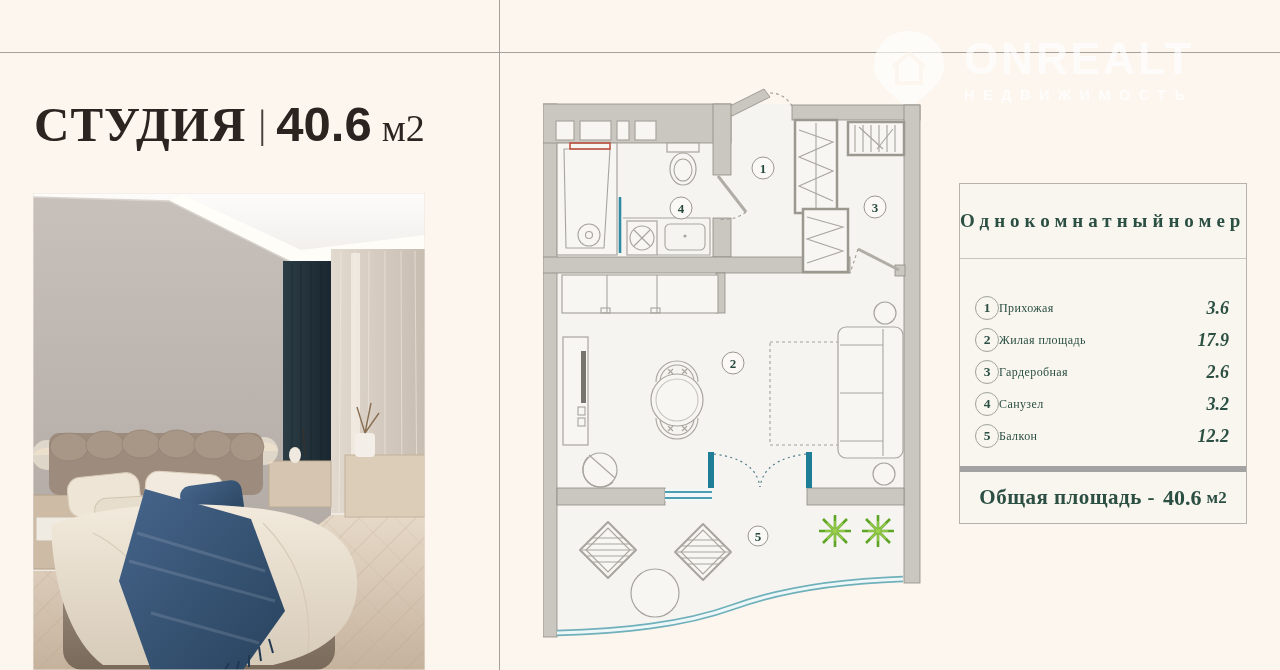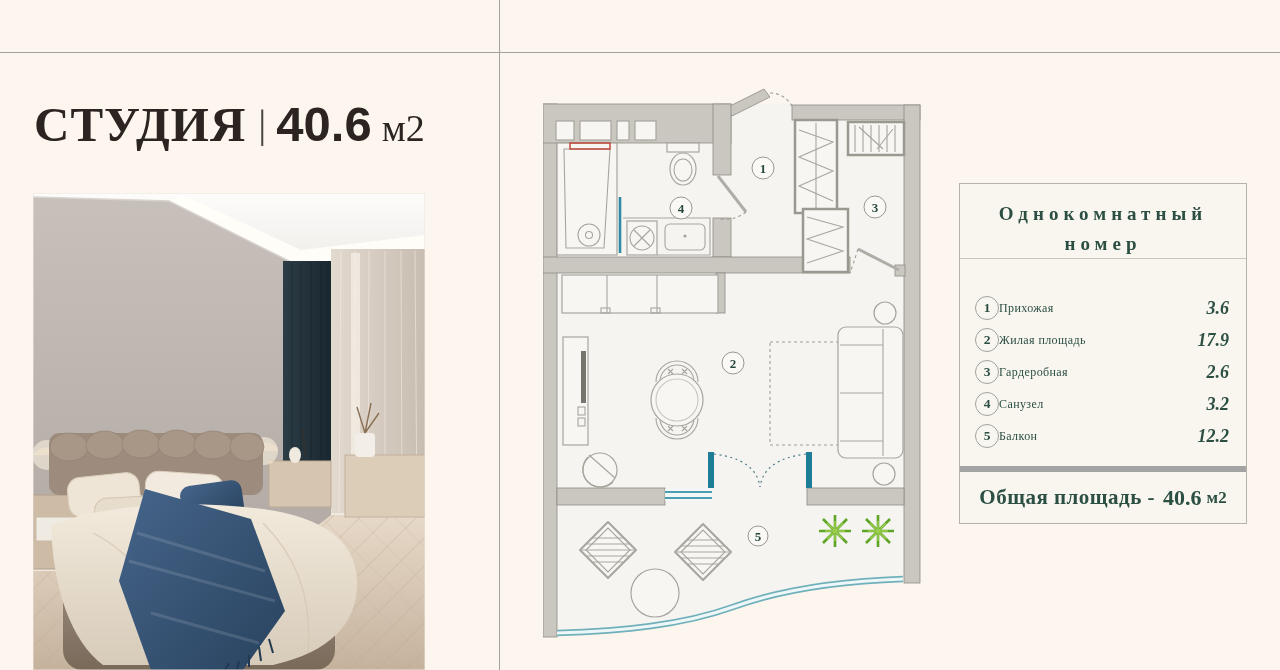--- a/index.html
+++ b/index.html
@@ -24,22 +24,22 @@
   .wm .tag{font-family:"Liberation Sans","DejaVu Sans",sans-serif;font-size:14.5px;font-weight:bold;
            color:#ffffff;opacity:.9;letter-spacing:8.5px;margin-top:6px;}
 
   
   .photo{position:absolute;left:33px;top:193px;width:392px;height:477px;z-index:2;}
   .plan{position:absolute;left:543px;top:85px;width:400px;height:560px;z-index:2;}
 
   
   .panel{position:absolute;left:959px;top:183px;width:288px;height:341px;z-index:2;
          background:#f9f6f0;border:1px solid #b7b3ab;box-sizing:border-box;color:#2c4f43;}
-  .panel .head{height:74px;border-bottom:1px solid #c9c5bd;display:flex;flex-direction:column;
-               align-items:center;justify-content:flex-end;text-align:center;}
+  .panel .head{height:74px;border-bottom:1px solid #c9c5bd;display:flex;flex-direction:row;
+               align-items:center;justify-content:flex-start;text-align:center;}
   .panel .head .t{font-size:19px;font-weight:bold;letter-spacing:5px;line-height:1.55;}
   .panel .list{padding:33px 17px 0 15px;}
   .panel .row{display:flex;align-items:center;height:32px;}
   .panel .badge{width:22px;height:22px;border:1px solid #a0a39b;border-radius:50%;flex:0 0 auto;
                 display:flex;align-items:center;justify-content:center;background:#f9f6f0;
                 font-size:13.5px;font-weight:bold;color:#2c4f43;}
   .panel .lbl{font-size:12px;letter-spacing:.4px;}
   .panel .val{margin-left:auto;font-size:18px;font-weight:bold;font-style:italic;}
   .panel .total{position:absolute;left:0;right:0;bottom:0;height:51px;border-top:6px solid #a3a3a3;
                 display:flex;align-items:center;justify-content:center;white-space:nowrap;}
@@ -51,20 +51,33 @@
 <body>
 
 <div id="root">
   <div class="hline"></div>
   <div class="vline"></div>
 
   <div class="title">
     <span class="nm">СТУДИЯ</span><span class="sep">|</span><span class="ar">40.6</span><span class="un">м2</span>
   </div>
 
+  <div class="wm">
+    <svg class="pin" viewBox="0 0 86 86">
+      <path d="M43 4 C63 4 78 19 78 38 C78 57 60 66 43 83 C26 66 8 57 8 38 C8 19 23 4 43 4 Z" fill="#ffffff" opacity="0.75"></path>
+      <g stroke="#fcf6ef" stroke-width="4" fill="none">
+        <path d="M27 40 L43 26 L59 40"></path>
+        <path d="M31 38 V56 H55 V38"></path>
+      </g>
+    </svg>
+    <div class="txt">
+      <div class="brand">ONREALT</div>
+      <div class="tag">НЕДВИЖИМОСТЬ</div>
+    </div>
+  </div>
 
   <svg class="photo" viewBox="0 0 392 477">
     <defs>
       <linearGradient id="gWall" x1="0" y1="0" x2="0" y2="1">
         <stop offset="0" stop-color="#c8c1bb"></stop>
           <stop offset="1" stop-color="#aba29c"></stop>
       </linearGradient>
       <linearGradient id="gCeil" x1="0" y1="0" x2="0" y2="1">
         <stop offset="0" stop-color="#fdfcfb"></stop>
           <stop offset="1" stop-color="#efece8"></stop>

